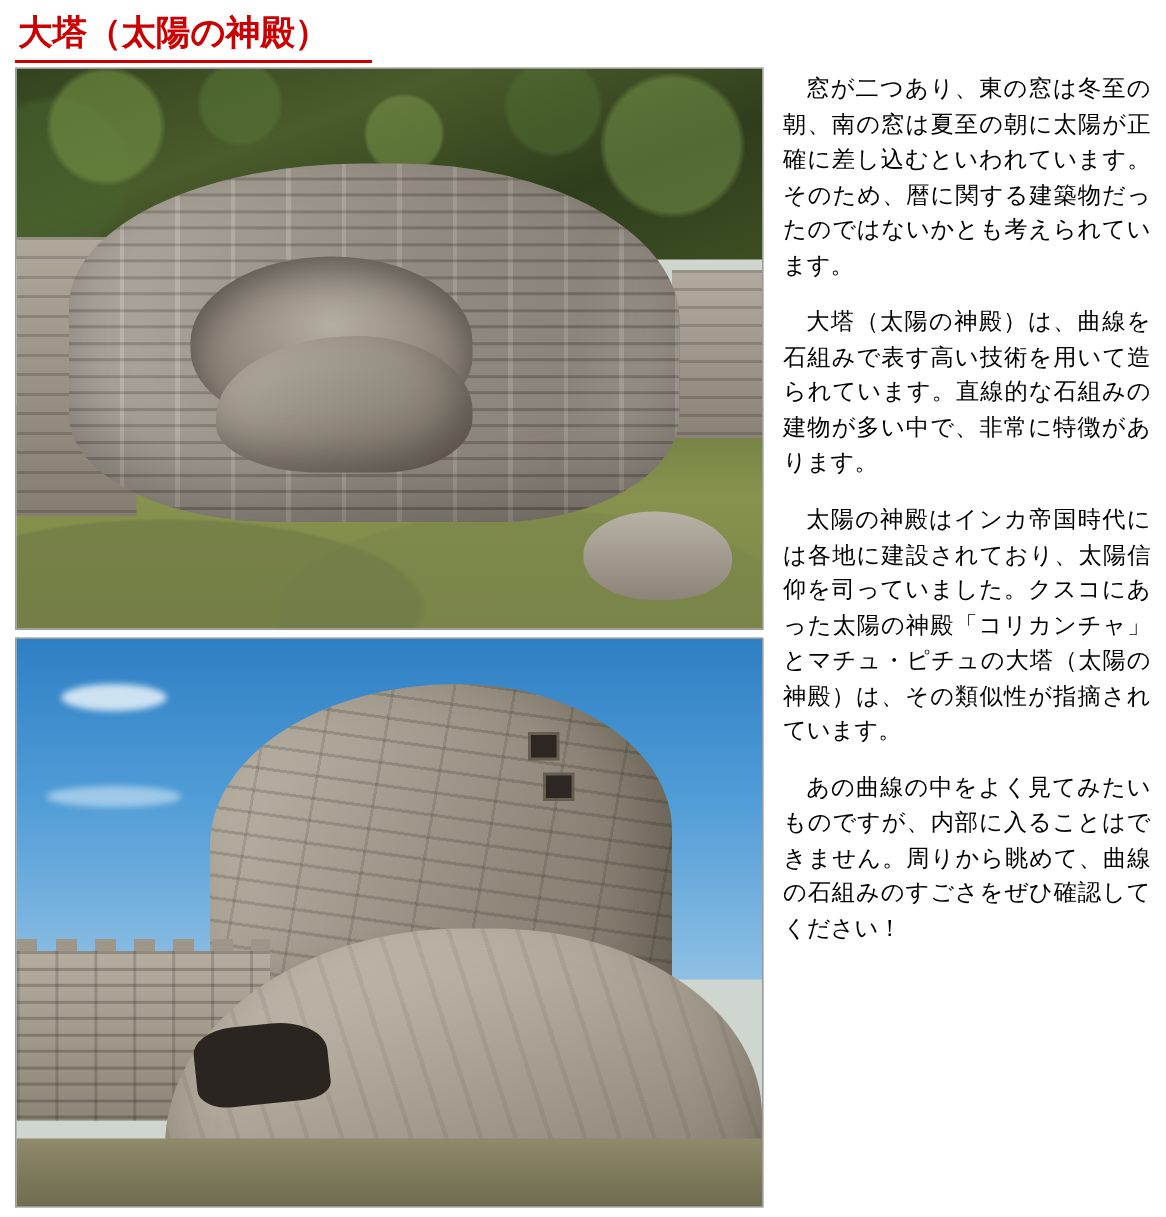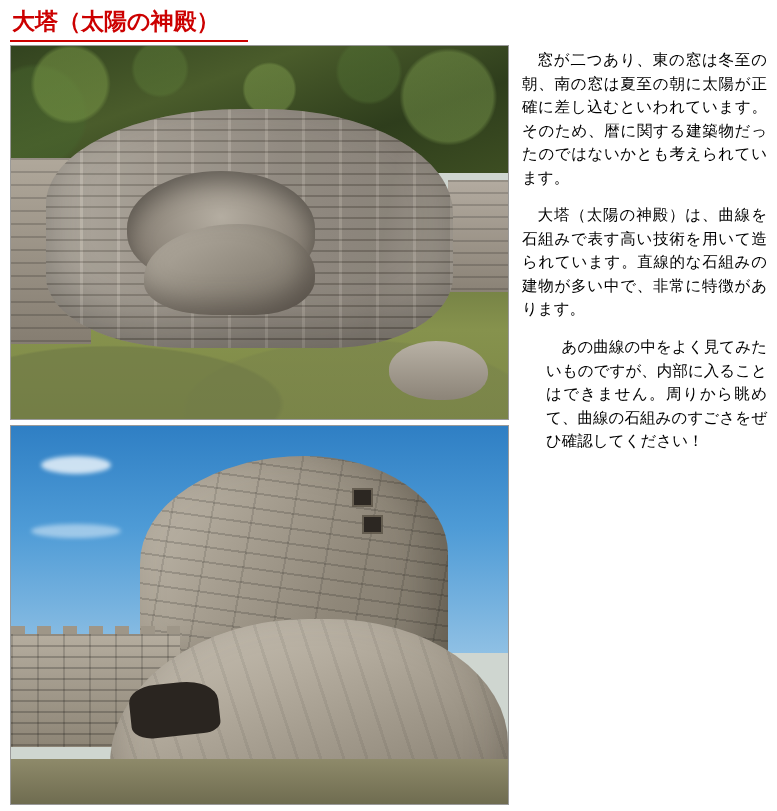--- a/index.html
+++ b/index.html
@@ -249,21 +249,20 @@
     line-height: 1.52;
     color: #000000;
     text-align: justify;
   }
   .article p {
     margin: 0 0 14px 0;
     text-indent: 1em;
   }
   .article p:last-child {
     margin-bottom: 0;
-    margin-left: 24px;
   }
 </style>
 </head>
 <body>
 
 <div class="page">
 
   <div class="page-title">大塔（太陽の神殿）</div>
   <div class="title-underline"></div>
 
@@ -297,16 +296,17 @@
       <div class="b-wall"></div>
       <div class="b-boulder"></div>
       <div class="b-dark-cave"></div>
       <div class="b-ground"></div>
     </div>
   </div>
 
   <div class="article">
     <p>窓が二つあり、東の窓は冬至の朝、南の窓は夏至の朝に太陽が正確に差し込むといわれています。そのため、暦に関する建築物だったのではないかとも考えられています。</p>
     <p>大塔（太陽の神殿）は、曲線を石組みで表す高い技術を用いて造られています。直線的な石組みの建物が多い中で、非常に特徴があります。</p>
+    <p>太陽の神殿はインカ帝国時代には各地に建設されており、太陽信仰を司っていました。クスコにあった太陽の神殿「コリカンチャ」とマチュ・ピチュの大塔（太陽の神殿）は、その類似性が指摘されています。</p>
     <p>あの曲線の中をよく見てみたいものですが、内部に入ることはできません。周りから眺めて、曲線の石組みのすごさをぜひ確認してください！</p>
   </div>
 
 </div>
 
 </body></html>

